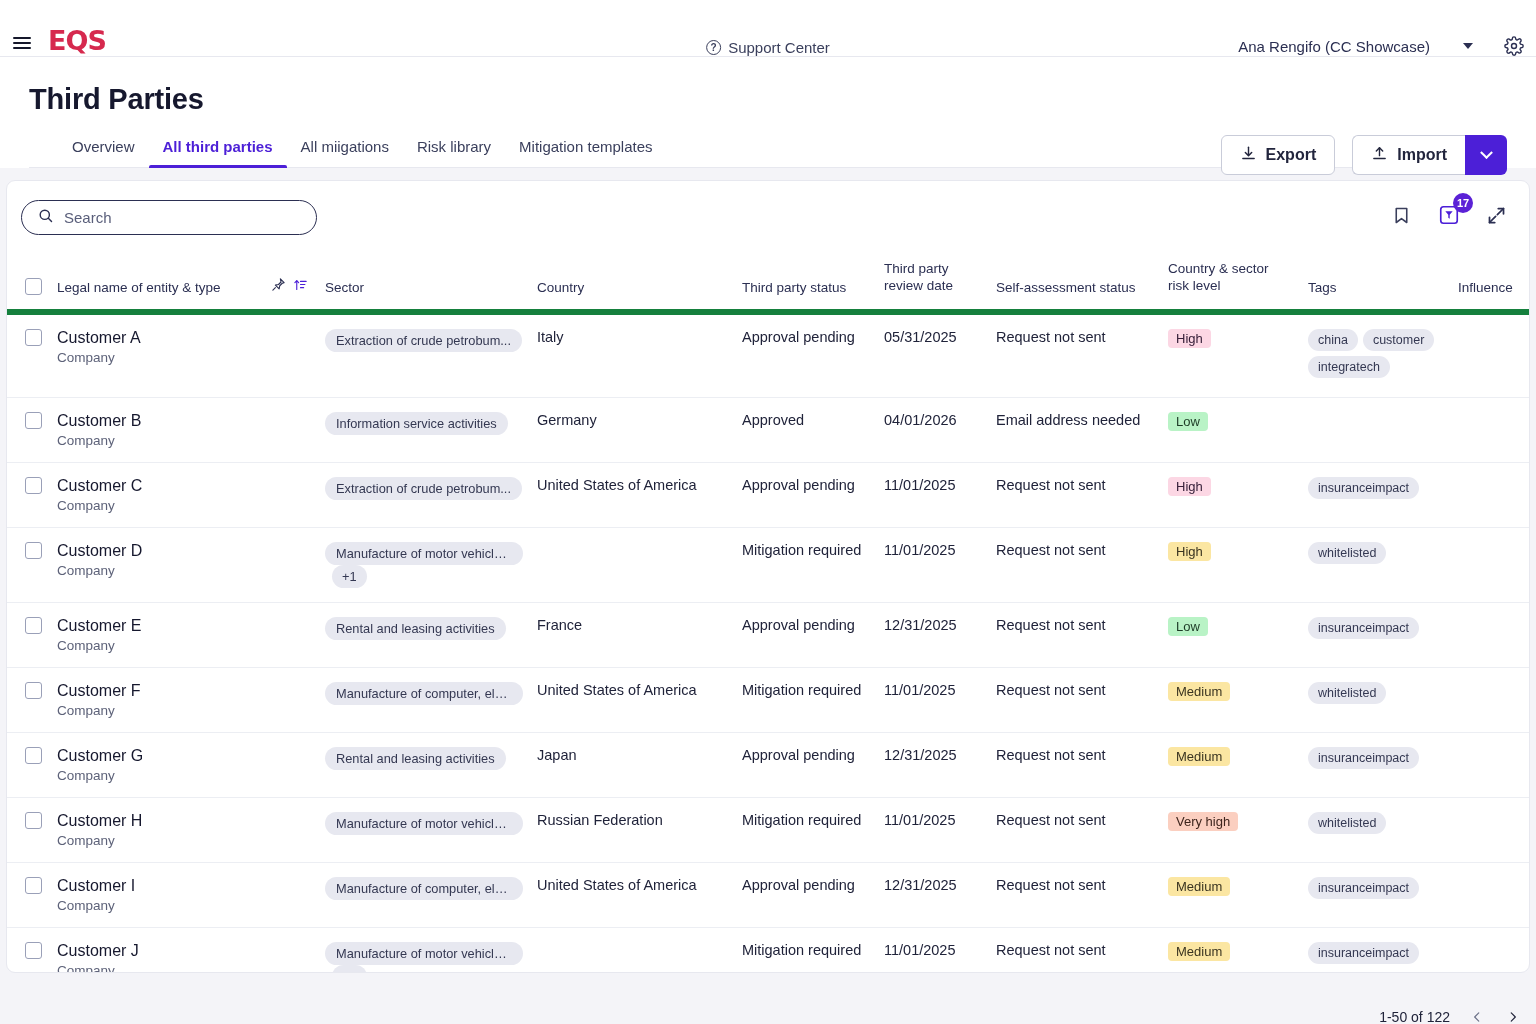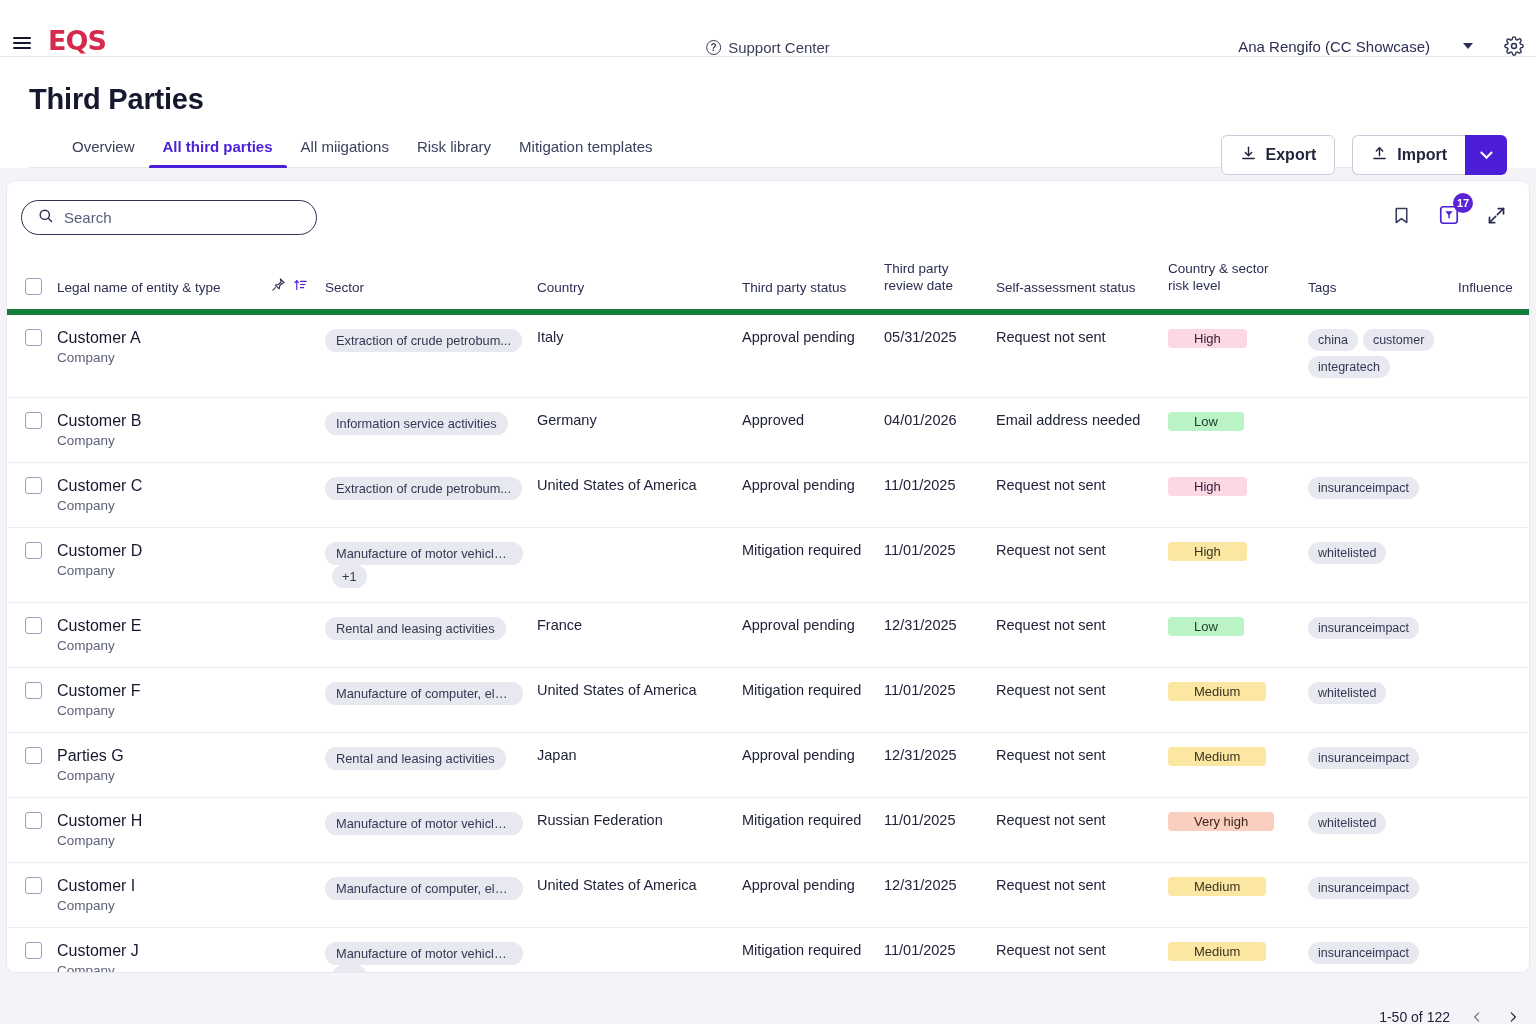--- a/index.html
+++ b/index.html
@@ -160,21 +160,21 @@
     display: inline-block; background: #e7e8f0; color: #343852;
     border-radius: 13px; padding: 4px 10px; font-size: 12.8px;
     margin-left: 7px; vertical-align: middle;
   }
   .tag {
     display: inline-block; background: #e7e8f0; color: #343852;
     border-radius: 13px; padding: 4px 10px; font-size: 12.5px;
     margin: 0 5px 5px 0;
   }
   .pill {
-    display: inline-block; border-radius: 4px; padding: 2px 26px;
+    display: inline-block; border-radius: 4px; padding: 2px 8px;
     font-size: 13px;
   }
   .risk-high   { background: #fcd7e4; color: #37203a; }
   .risk-highy  { background: #fbe6a2; color: #3a3420; }
   .risk-low    { background: #b9f3c6; color: #1d3b26; }
   .risk-medium { background: #fbe6a2; color: #3a3420; }
   .risk-veryhigh { background: #fbcfc0; color: #3d241c; }
 
   .scroll-wrap { height: 721px; overflow: hidden; position: relative; }
 
@@ -464,21 +464,21 @@
      <td>
        <span class="pill risk-medium">Medium</span></td>
      <td><span class="tag">whitelisted</span></td>
      <td></td>
             </tr>
             <tr>
               <td class="c-chk">
        <span class="chk"></span>
               </td>
      <td>
-       <div class="ent-name">Parties G</div>
+       <div class="ent-name">Customer G</div>
        <div class="ent-type">Company</div>
               </td>
      <td>
        <span class="chip">Rental and leasing activities</span></td>
      <td>Japan</td>
      <td>Approval pending</td>
      <td>12/31/2025</td>
      <td>Request not sent</td>
      <td>
        <span class="pill risk-medium">Medium</span></td>

